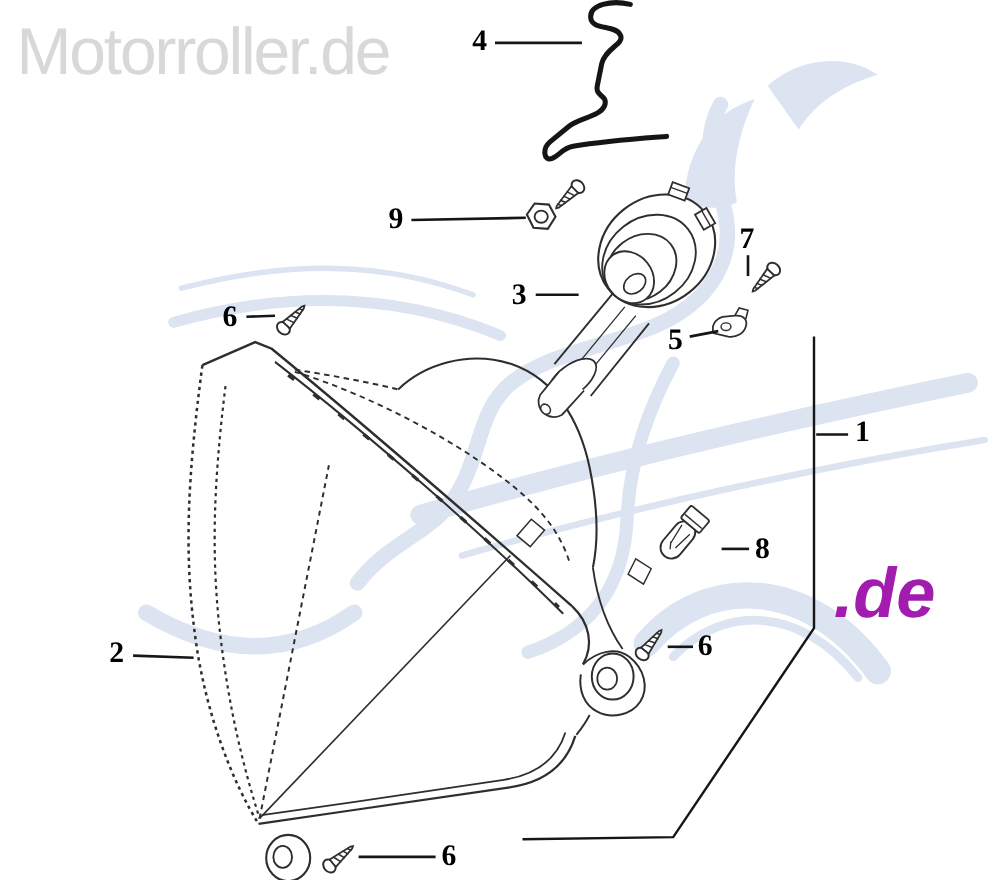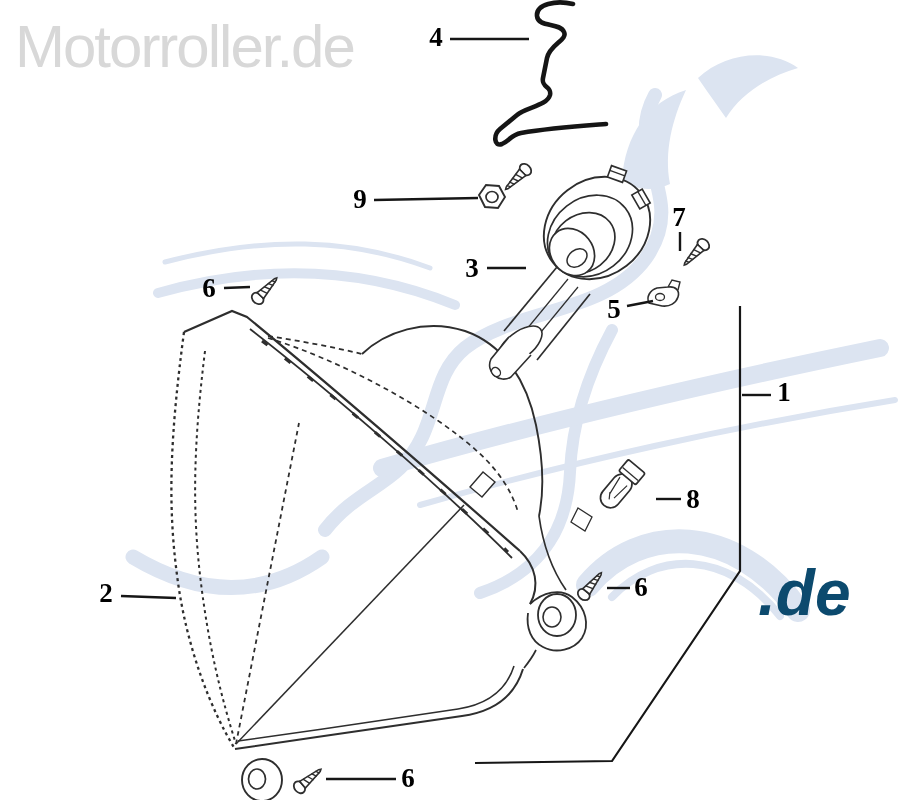--- a/index.html
+++ b/index.html
@@ -7,23 +7,23 @@
          font-family:"Liberation Sans",sans-serif;}
   .layer{position:absolute;left:0;top:0;width:900px;height:800px;}
   svg{display:block;}
   
   .wm-header{position:absolute;left:15px;top:12px;z-index:2;
     font-family:"Liberation Sans",sans-serif;font-size:60px;font-weight:400;
     letter-spacing:-2px;color:#d8d8d8;white-space:nowrap;}
   .wm-giant{position:absolute;left:12px;top:549px;z-index:2;
     font-family:"Liberation Sans",sans-serif;font-size:138px;font-weight:bold;
     font-style:italic;letter-spacing:-7px;color:#e3e3e3;white-space:nowrap;}
-  .wm-giant-de{position:absolute;left:758px;top:556px;z-index:2;
+  .wm-giant-de{position:absolute;left:758px;top:502px;z-index:2;
     font-family:"Liberation Sans",sans-serif;font-size:64px;font-weight:bold;
-    font-style:italic;color:#0c4a6e;white-space:nowrap;}
+    font-style:italic;color:#a21caf;white-space:nowrap;}
   .blue-layer{z-index:1;}
   .art-layer{z-index:3;}
   .callout-layer{z-index:4;pointer-events:none;}
   .callout{position:absolute;transform:translate(-50%,-50%);
     font-family:"Liberation Serif",serif;font-size:27px;font-weight:bold;color:#000;
     line-height:1;}
 </style>
 </head>
 <body>
 

